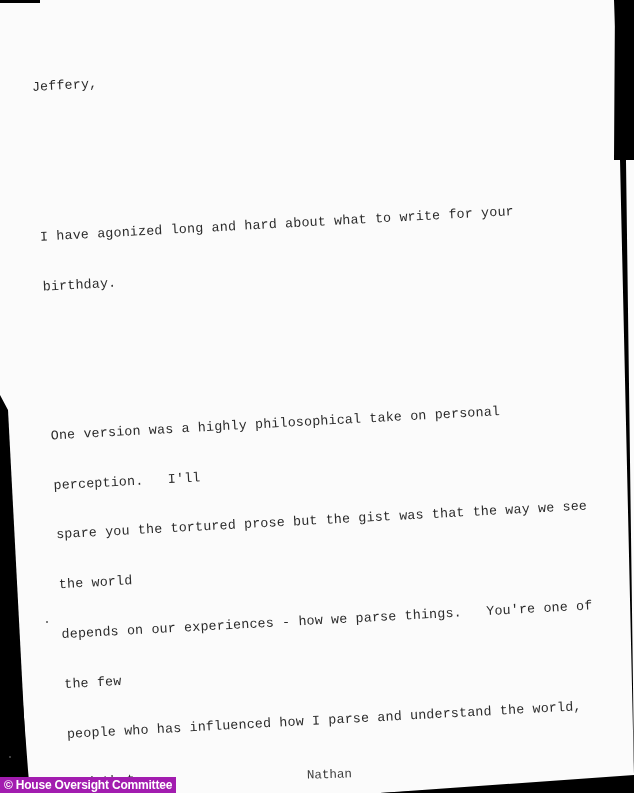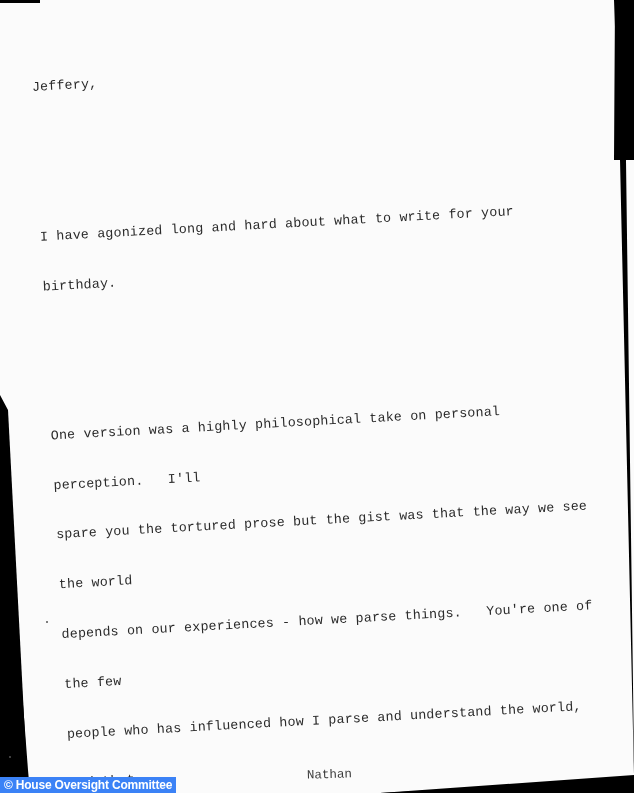--- a/index.html
+++ b/index.html
@@ -75,21 +75,21 @@
       width: 2px; height: 2px;
       background: #555;
       border-radius: 50%;
     }
     .watermark {
       position: absolute;
       left: 0;
       top: 777px;
       height: 16px;
       padding: 0 4px;
-      background: #3b82f6;
+      background: #a21caf;
       color: #ffffff;
       font-family: "Liberation Sans", "DejaVu Sans", sans-serif;
       font-weight: bold;
       font-size: 12px;
       line-height: 16px;
       letter-spacing: -0.2px;
     }
   </style>
 </head>
 <body>

